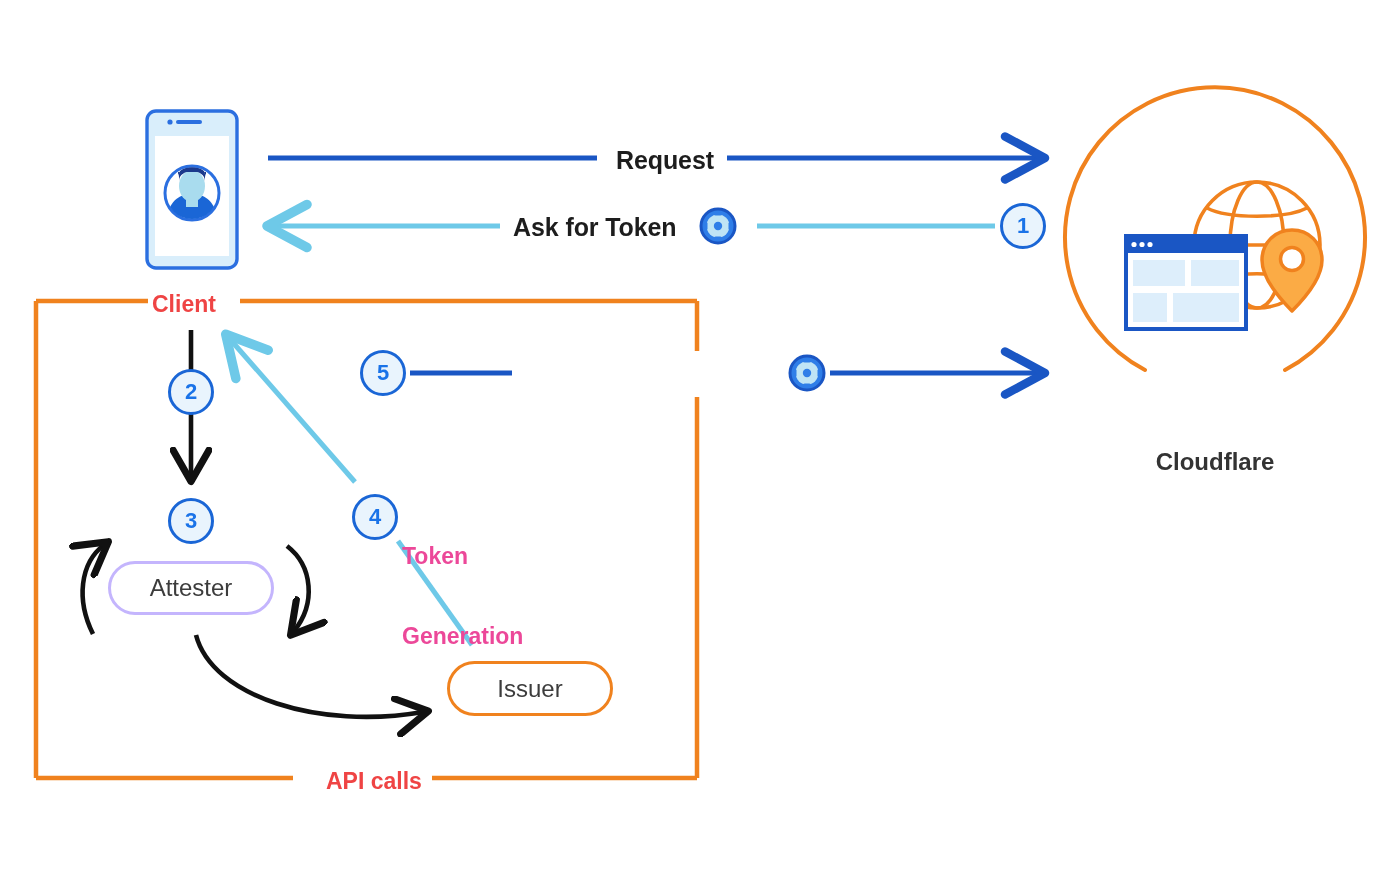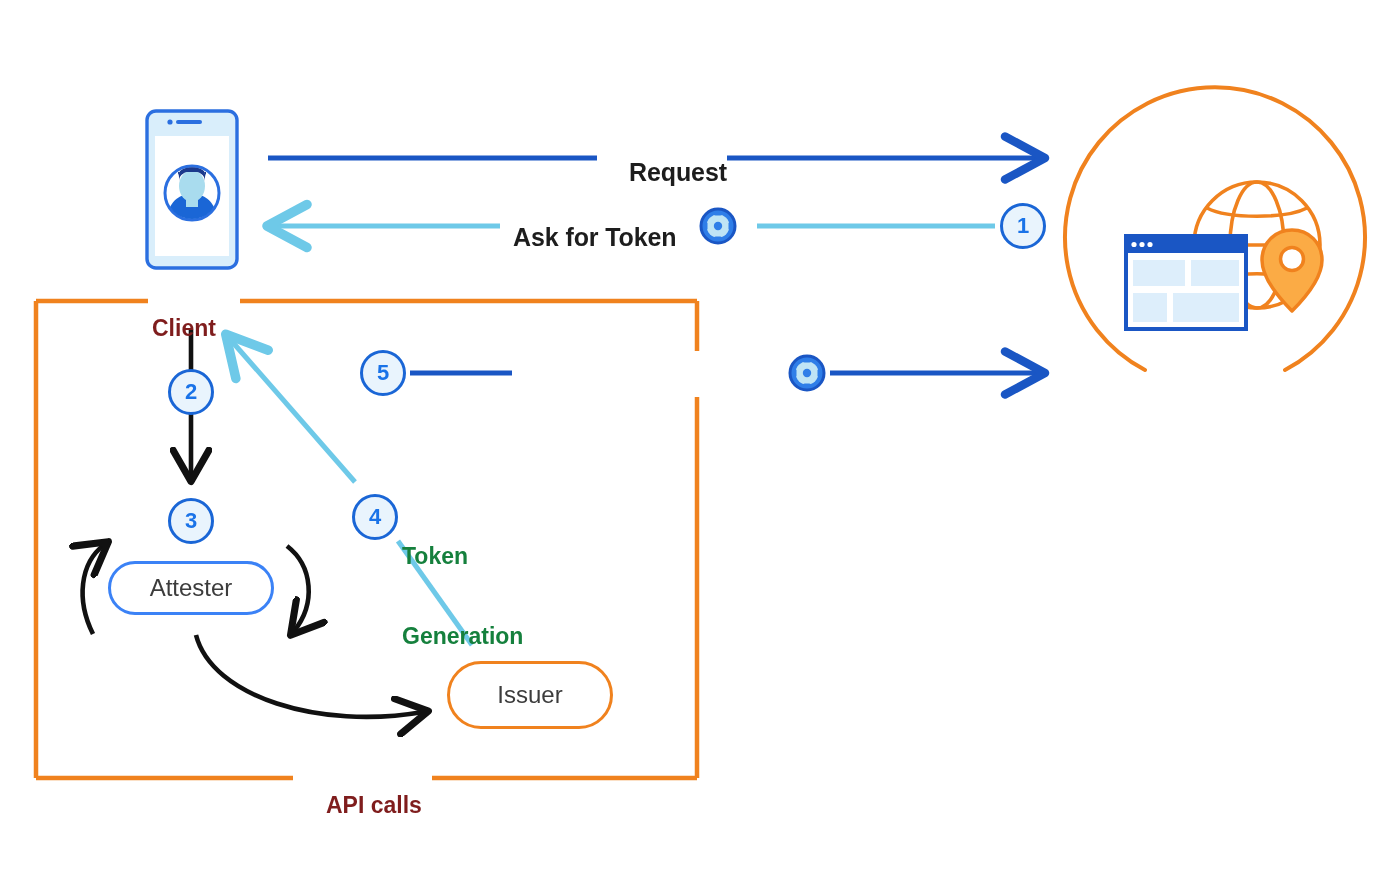--- a/index.html
+++ b/index.html
@@ -36,45 +36,44 @@
   .lbl-flow {
     font-size: 25px;
     letter-spacing: -0.1px;
   }
   .lbl-node {
     font-size: 24px;
     color: #3c3c3c;
   }
   .lbl-boundary {
     font-size: 23px;
-    color: #7f1d1d;
-    margin-top: 24px;
+    color: #ef4444;
   }
   .lbl-origin {
     font-size: 24px;
     color: #333333;
     text-align: center;
     line-height: 1.28;
   }
   .lbl-annot {
     font-size: 23px;
-    color: #15803d;
+    color: #ec4899;
     line-height: 1.16;
   }
   .node-pill {
     position: absolute;
     display: flex;
     align-items: center;
     justify-content: center;
     box-sizing: border-box;
     background: #ffffff;
     border-radius: 999px;
   }
   .pill-attester {
-    border: 3px solid #3b82f6;
+    border: 3px solid #c4b5fd;
   }
   .pill-issuer {
     border: 3.5px solid #f0821e;
   }
   .badge {
     position: absolute;
     box-sizing: border-box;
     border-radius: 50%;
     background: #e9f4fd;
     border: 3px solid #1a66d6;
@@ -215,42 +214,43 @@
       <circle cx="807" cy="373" r="17" fill="#2f7ee8" stroke="#1a56c4" stroke-width="3"></circle>
       <circle cx="807" cy="373" r="11.5" fill="#bfe4f5"></circle>
       <circle cx="807" cy="373" r="4.2" fill="#2f7ee8"></circle>
       <rect x="803" y="358.5" width="8" height="4" rx="1.6" fill="#2f7ee8"></rect>
       <rect x="803" y="383.5" width="8" height="4" rx="1.6" fill="#2f7ee8"></rect>
       <rect x="792.5" y="369" width="4" height="8" rx="1.6" fill="#2f7ee8"></rect>
       <rect x="817.5" y="369" width="4" height="8" rx="1.6" fill="#2f7ee8"></rect>
     </g>
   </svg>
 
-  <div class="lbl lbl-flow" style="left:629px; top:146px;margin-top:12px;">Request</div>
-
-  <div class="lbl lbl-flow" style="left:513px; top:213px;margin-top:10px;">Ask for Token</div>
+  <div class="lbl lbl-flow" style="left:616px; top:146px;">Request</div>
+
+  <div class="lbl lbl-flow" style="left:513px; top:213px;">Ask for Token</div>
 
 
   <div class="lbl lbl-boundary" style="left:152px; top:291px;">Client</div>
 
   <div class="lbl lbl-boundary" style="left:326px; top:768px;">API calls</div>
 
   <div class="lbl lbl-origin" style="left:1125px; top:386px; width:180px;">
+    <div>Cloudflare</div>
   </div>
 
   <div class="lbl lbl-annot" style="left:402px; top:490px;">
     <div>Token</div>
     <div>Generation</div>
   </div>
 
   <div class="node-pill pill-attester" style="left:108px; top:561px; width:166px; height:54px;">
     <span class="lbl-node">Attester</span>
   </div>
 
-  <div class="node-pill pill-issuer" style="left:447px; top:661px; width:166px; height:68px;">
+  <div class="node-pill pill-issuer" style="left:447px; top:661px; width:166px; height:55px;">
     <span class="lbl-node">Issuer</span>
   </div>
 
   <div class="badge" style="left:1000px; top:203px; width:46px; height:46px;">1</div>
   <div class="badge" style="left:168px; top:369px; width:46px; height:46px;">2</div>
   <div class="badge" style="left:168px; top:498px; width:46px; height:46px;">3</div>
   <div class="badge" style="left:352px; top:494px; width:46px; height:46px;">4</div>
   <div class="badge" style="left:360px; top:350px; width:46px; height:46px;">5</div>
 
 </div>

